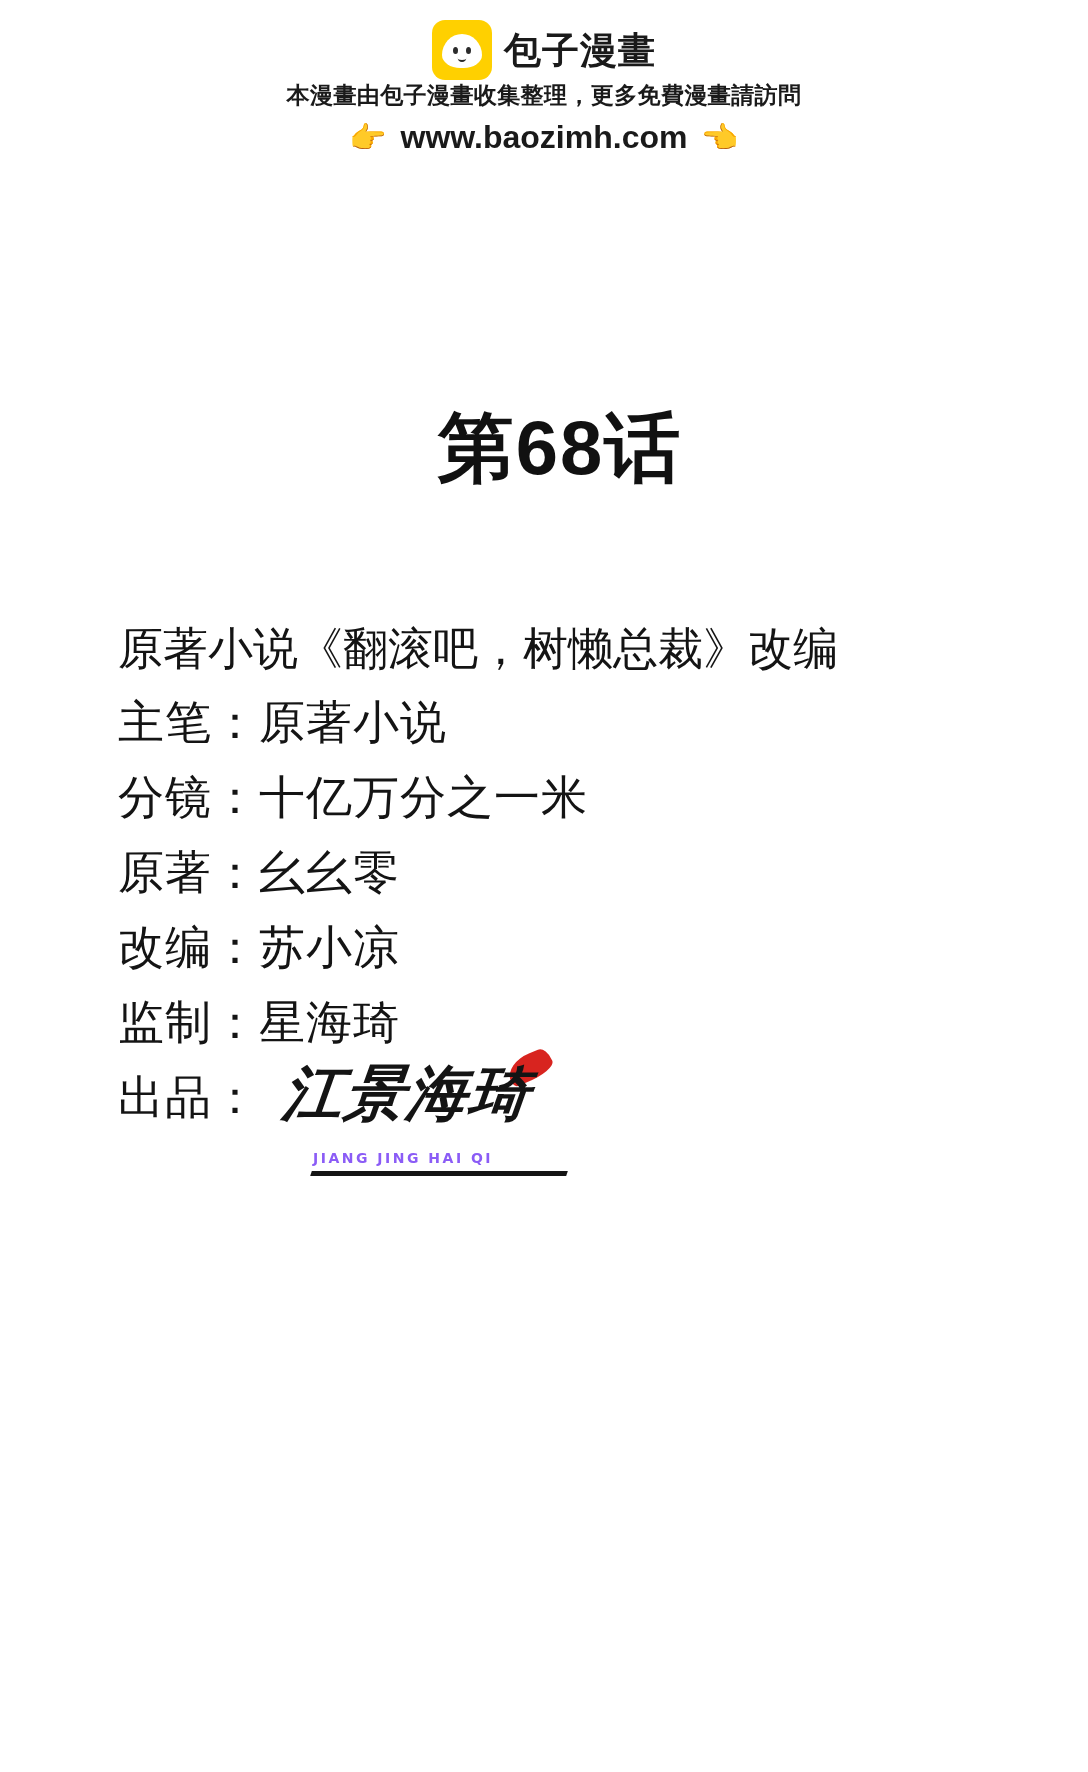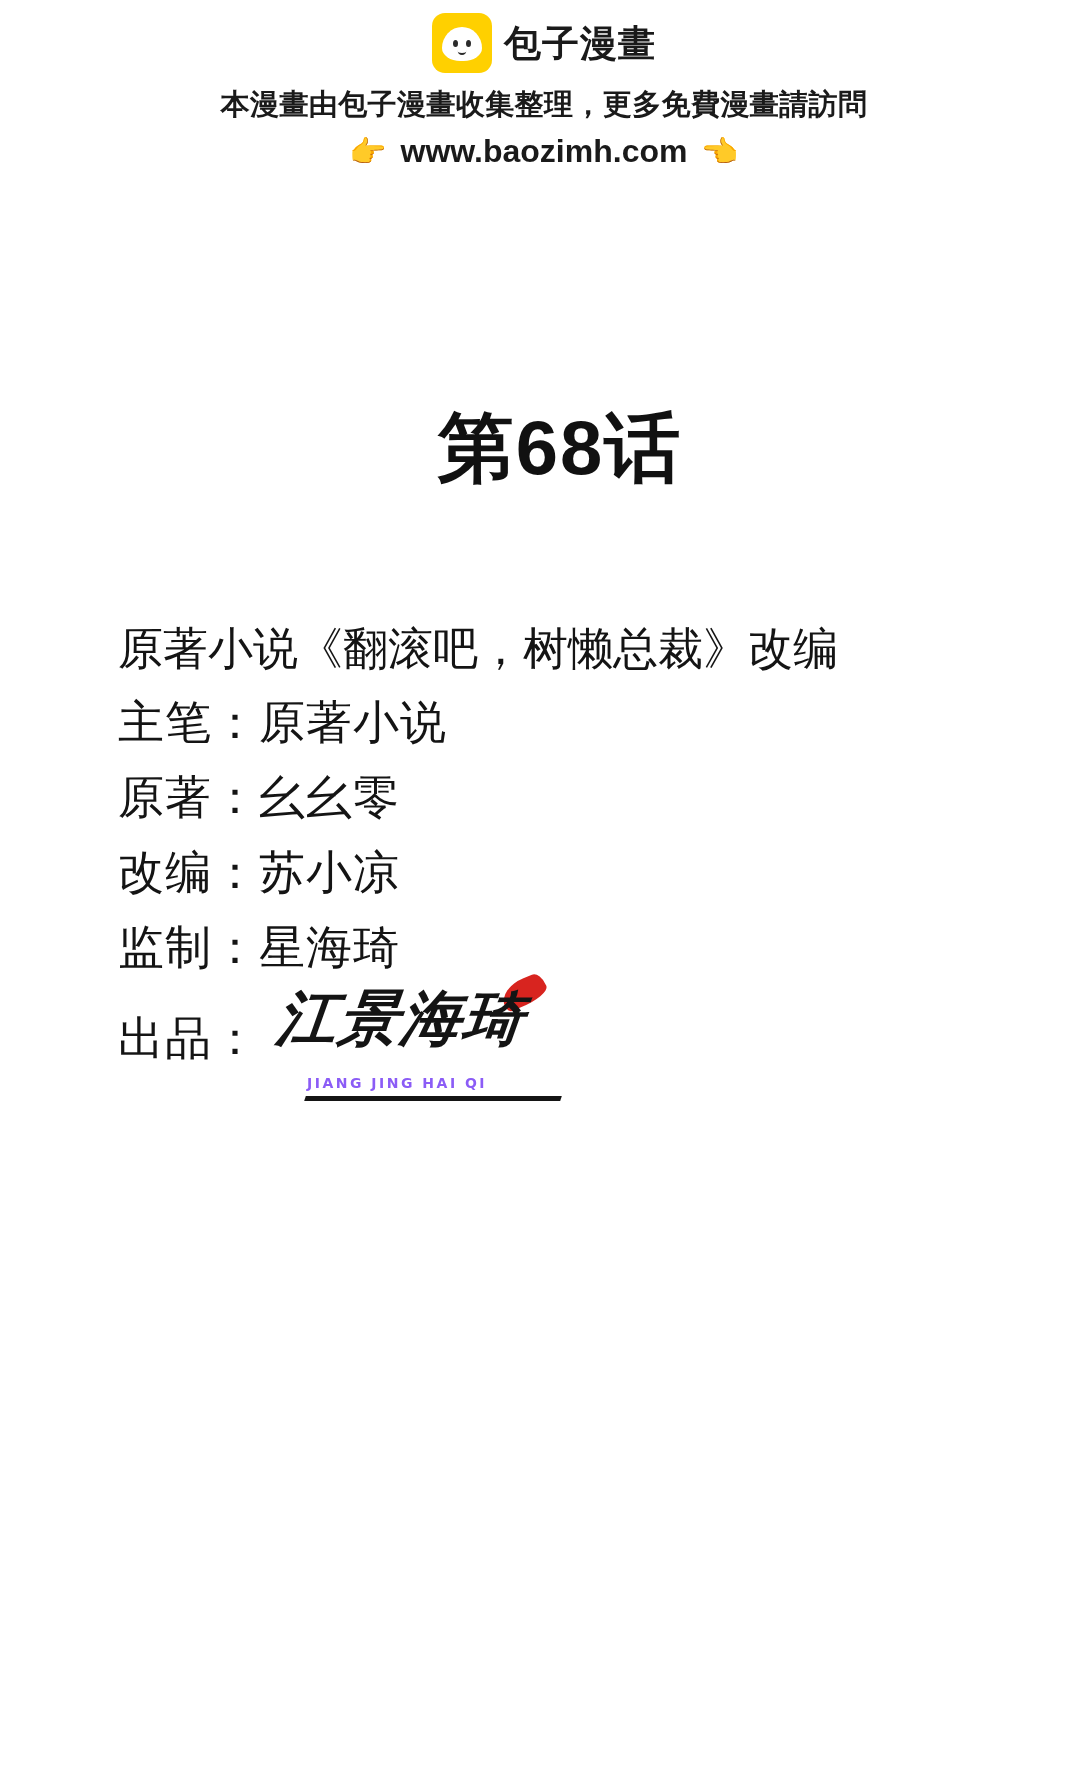--- a/index.html
+++ b/index.html
@@ -12,21 +12,21 @@
     height: 1772px;
     position: relative;
     font-family: "Liberation Sans", "DejaVu Sans", sans-serif;
     color: #1a1a1a;
     overflow: hidden;
   }
 
   
   .wm-header {
     width: 100%;
-    padding-top: 13px;
+    padding-top: 20px;
     text-align: center;
   }
   .wm-logo-row {
     display: flex;
     align-items: center;
     justify-content: center;
     gap: 12px;
   }
   .wm-bun {
     width: 60px;
@@ -67,22 +67,22 @@
     border-radius: 0 0 9px 9px;
   }
   .wm-brand {
     font-size: 37px;
     font-weight: bold;
     letter-spacing: 1px;
     color: #1a1a1a;
     line-height: 1;
   }
   .wm-line1 {
-    margin-top: 12px;
-    font-size: 29px;
+    margin-top: 0;
+    font-size: 23px;
     font-weight: bold;
     color: #1a1a1a;
     letter-spacing: .4px;
   }
   .wm-line2 {
     margin-top: 8px;
     font-size: 32px;
     font-weight: bold;
     color: #1a1a1a;
     display: flex;
@@ -124,22 +124,22 @@
     white-space: nowrap;
   }
   .credit-row.first {
     font-size: 45px;
     letter-spacing: 0px;
   }
   .credit-row .label { }
   .credit-row .value { }
   .credit-row.producer {
     display: flex;
-    align-items: center;
-    gap: 14px;
+    align-items: flex-start;
+    gap: 20px;
     white-space: nowrap;
   }
 
   
   .studio-logo {
     position: relative;
     display: inline-block;
     width: 286px;
     height: 112px;
     margin-left: 4px;
@@ -213,20 +213,23 @@
 <div class="chapter-title">第68话</div>
 
 <div class="credits">
 
   <div class="credit-row first">原著小说《翻滚吧，树懒总裁》改编</div>
 
   <div class="credit-row">
     <span class="label">主笔：</span><span class="value">原著小说</span>
   </div>
 
+  <div class="credit-row">
+    <span class="label">分镜：</span><span class="value">十亿万分之一米</span>
+  </div>
 
   <div class="credit-row">
     <span class="label">原著：</span><span class="value">幺幺零</span>
   </div>
 
   <div class="credit-row">
     <span class="label">改编：</span><span class="value">苏小凉</span>
   </div>
 
 

